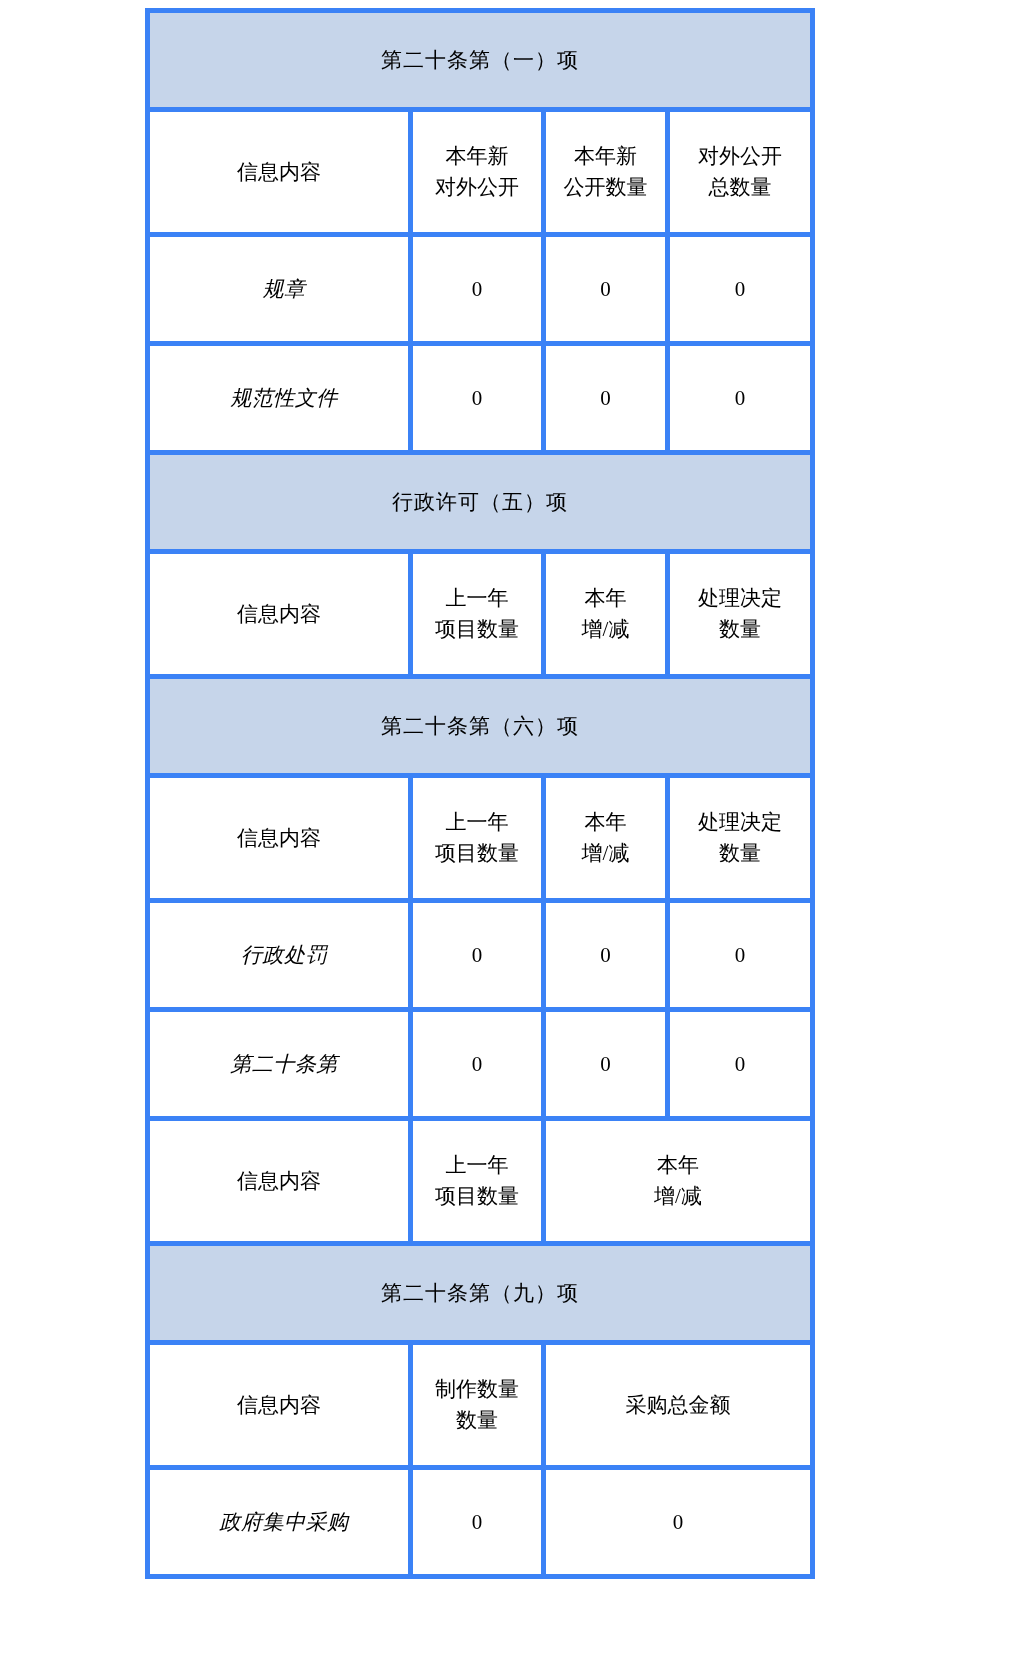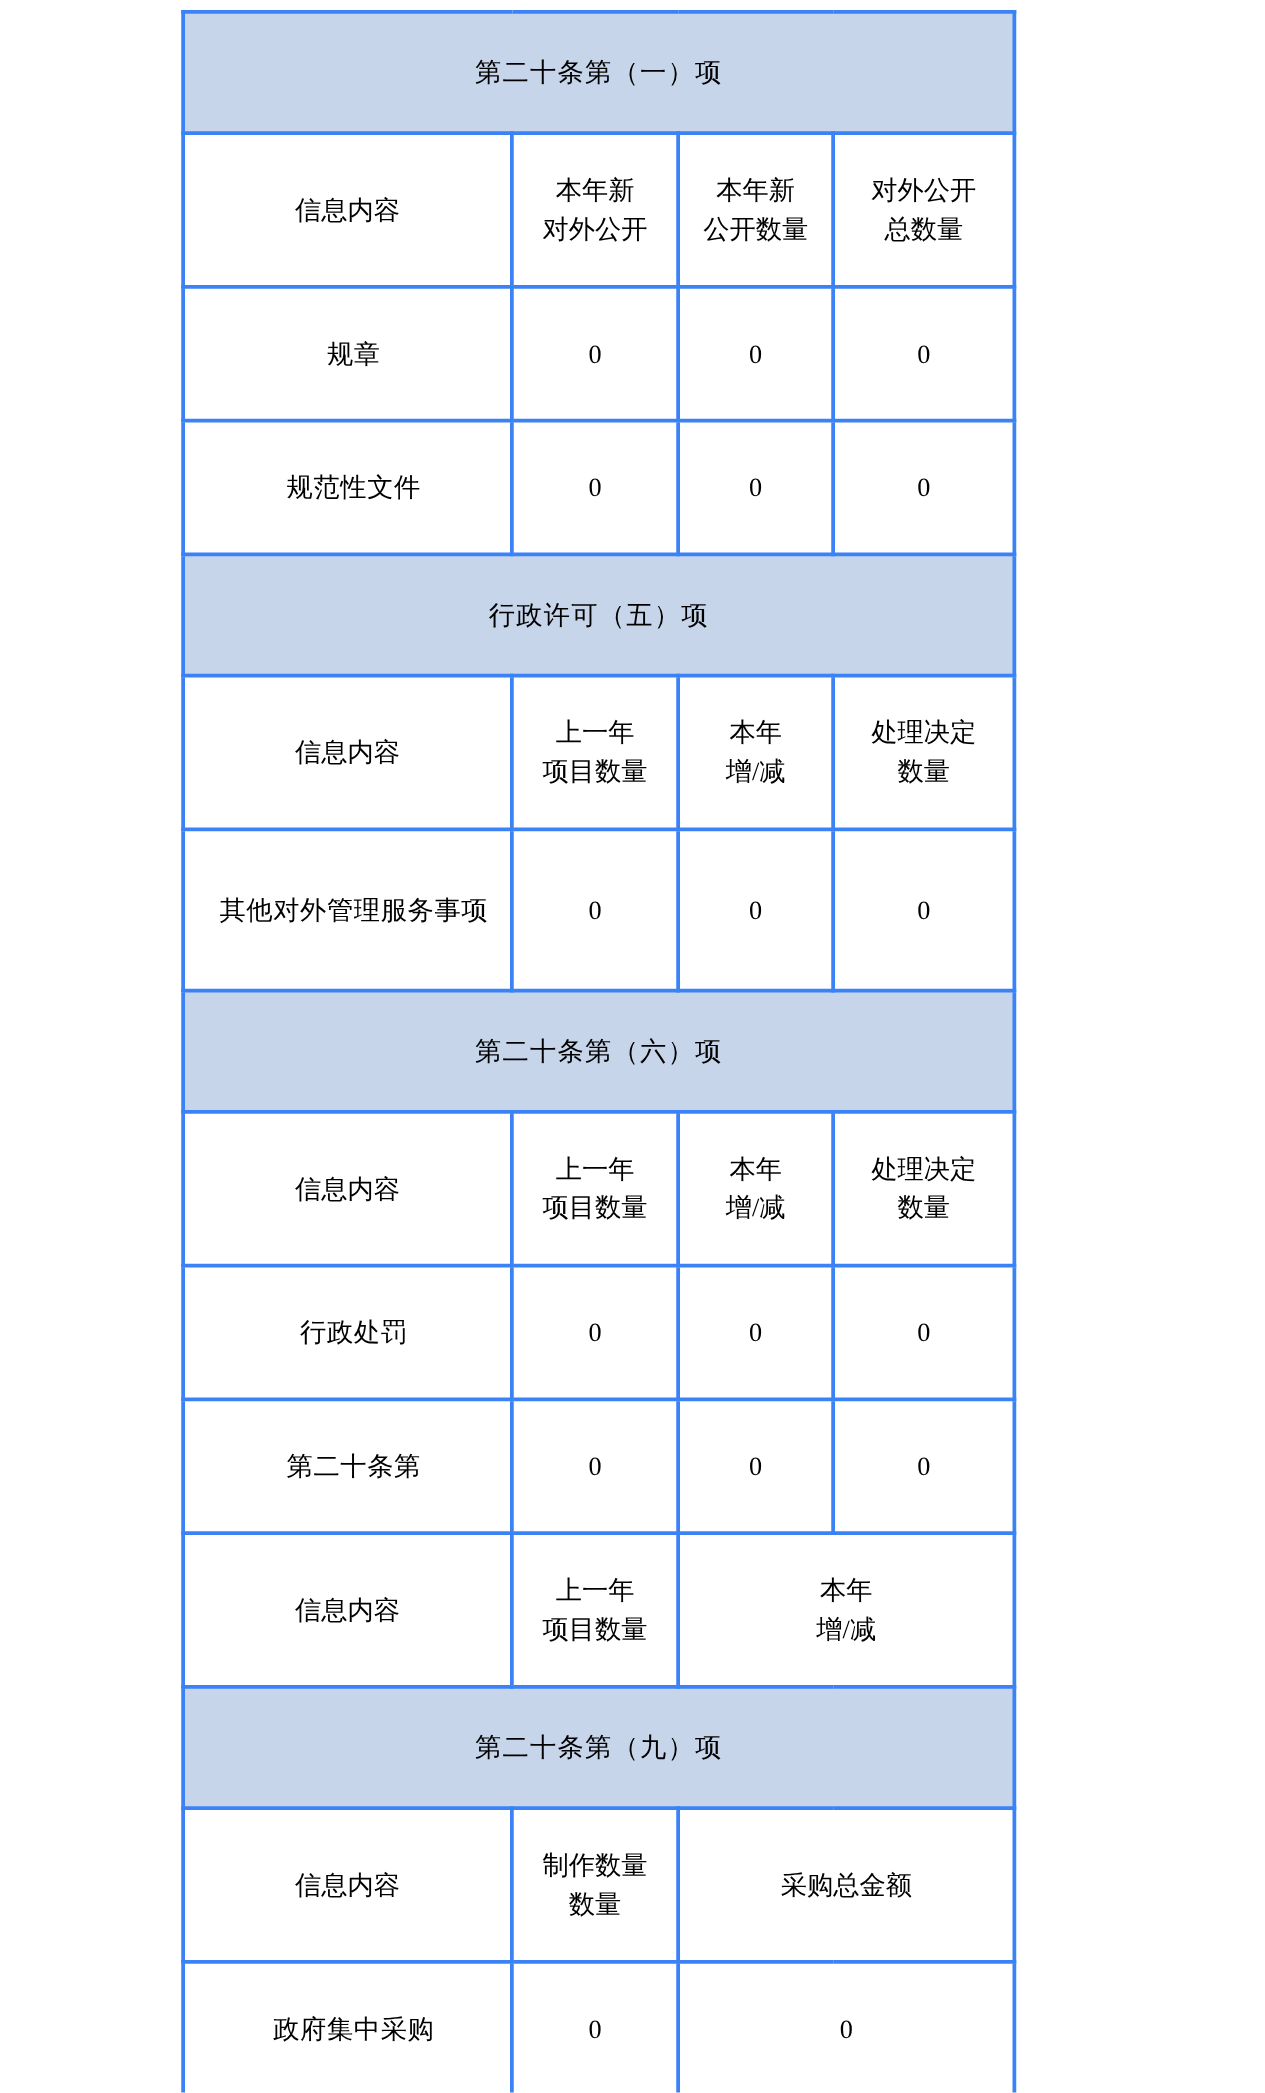--- a/index.html
+++ b/index.html
@@ -21,21 +21,21 @@
   }
   .doc-table {
     position: absolute;
     left: 145px;
     top: 8px;
     width: 665px;
     border-collapse: collapse;
     table-layout: fixed;
   }
   .doc-table td {
-    border: 3px solid #3b82f6;
+    border: 5px solid #3b82f6;
     text-align: center;
     vertical-align: middle;
     font-size: 21px;
     line-height: 1.45;
     padding: 18px 4px;
     font-family: "Liberation Serif", "DejaVu Serif", serif;
   }
   
   col.c-label { width: 263px; }
   col.c-n1    { width: 133px; }
@@ -55,20 +55,21 @@
   .col-head td .two-line {
     display: block;
     line-height: 1.5;
   }
   .row-tall td { height: 90px; }
   .row-std td  { height: 68px; }
   .label-cell {
     text-align: center;
     padding-left: 14px !important;
     letter-spacing: 0.5px;
+    font-style: italic;
   }
   .num-cell { font-size: 21px; }
   .spaced-head {
     line-height: 2.0;
   }
 </style>
 </head>
 <body>
 
 <div class="page">
@@ -124,26 +125,20 @@
         </td>
         <td class="spaced-head">
           <span class="two-line">本年</span>
           <span class="two-line">增/减</span>
         </td>
         <td class="spaced-head">
           <span class="two-line">处理决定</span>
           <span class="two-line">数量</span>
         </td>
       </tr>
-      <tr class="row-tall">
-        <td class="label-cell">其他对外管理服务事项</td>
-        <td class="num-cell">0</td>
-        <td class="num-cell">0</td>
-        <td class="num-cell">0</td>
-      </tr>
 
       <tr class="section-head">
         <td colspan="4">第二十条第（六）项</td>
       </tr>
       <tr class="col-head">
         <td>信息内容</td>
         <td class="spaced-head">
           <span class="two-line">上一年</span>
           <span class="two-line">项目数量</span>
         </td>

